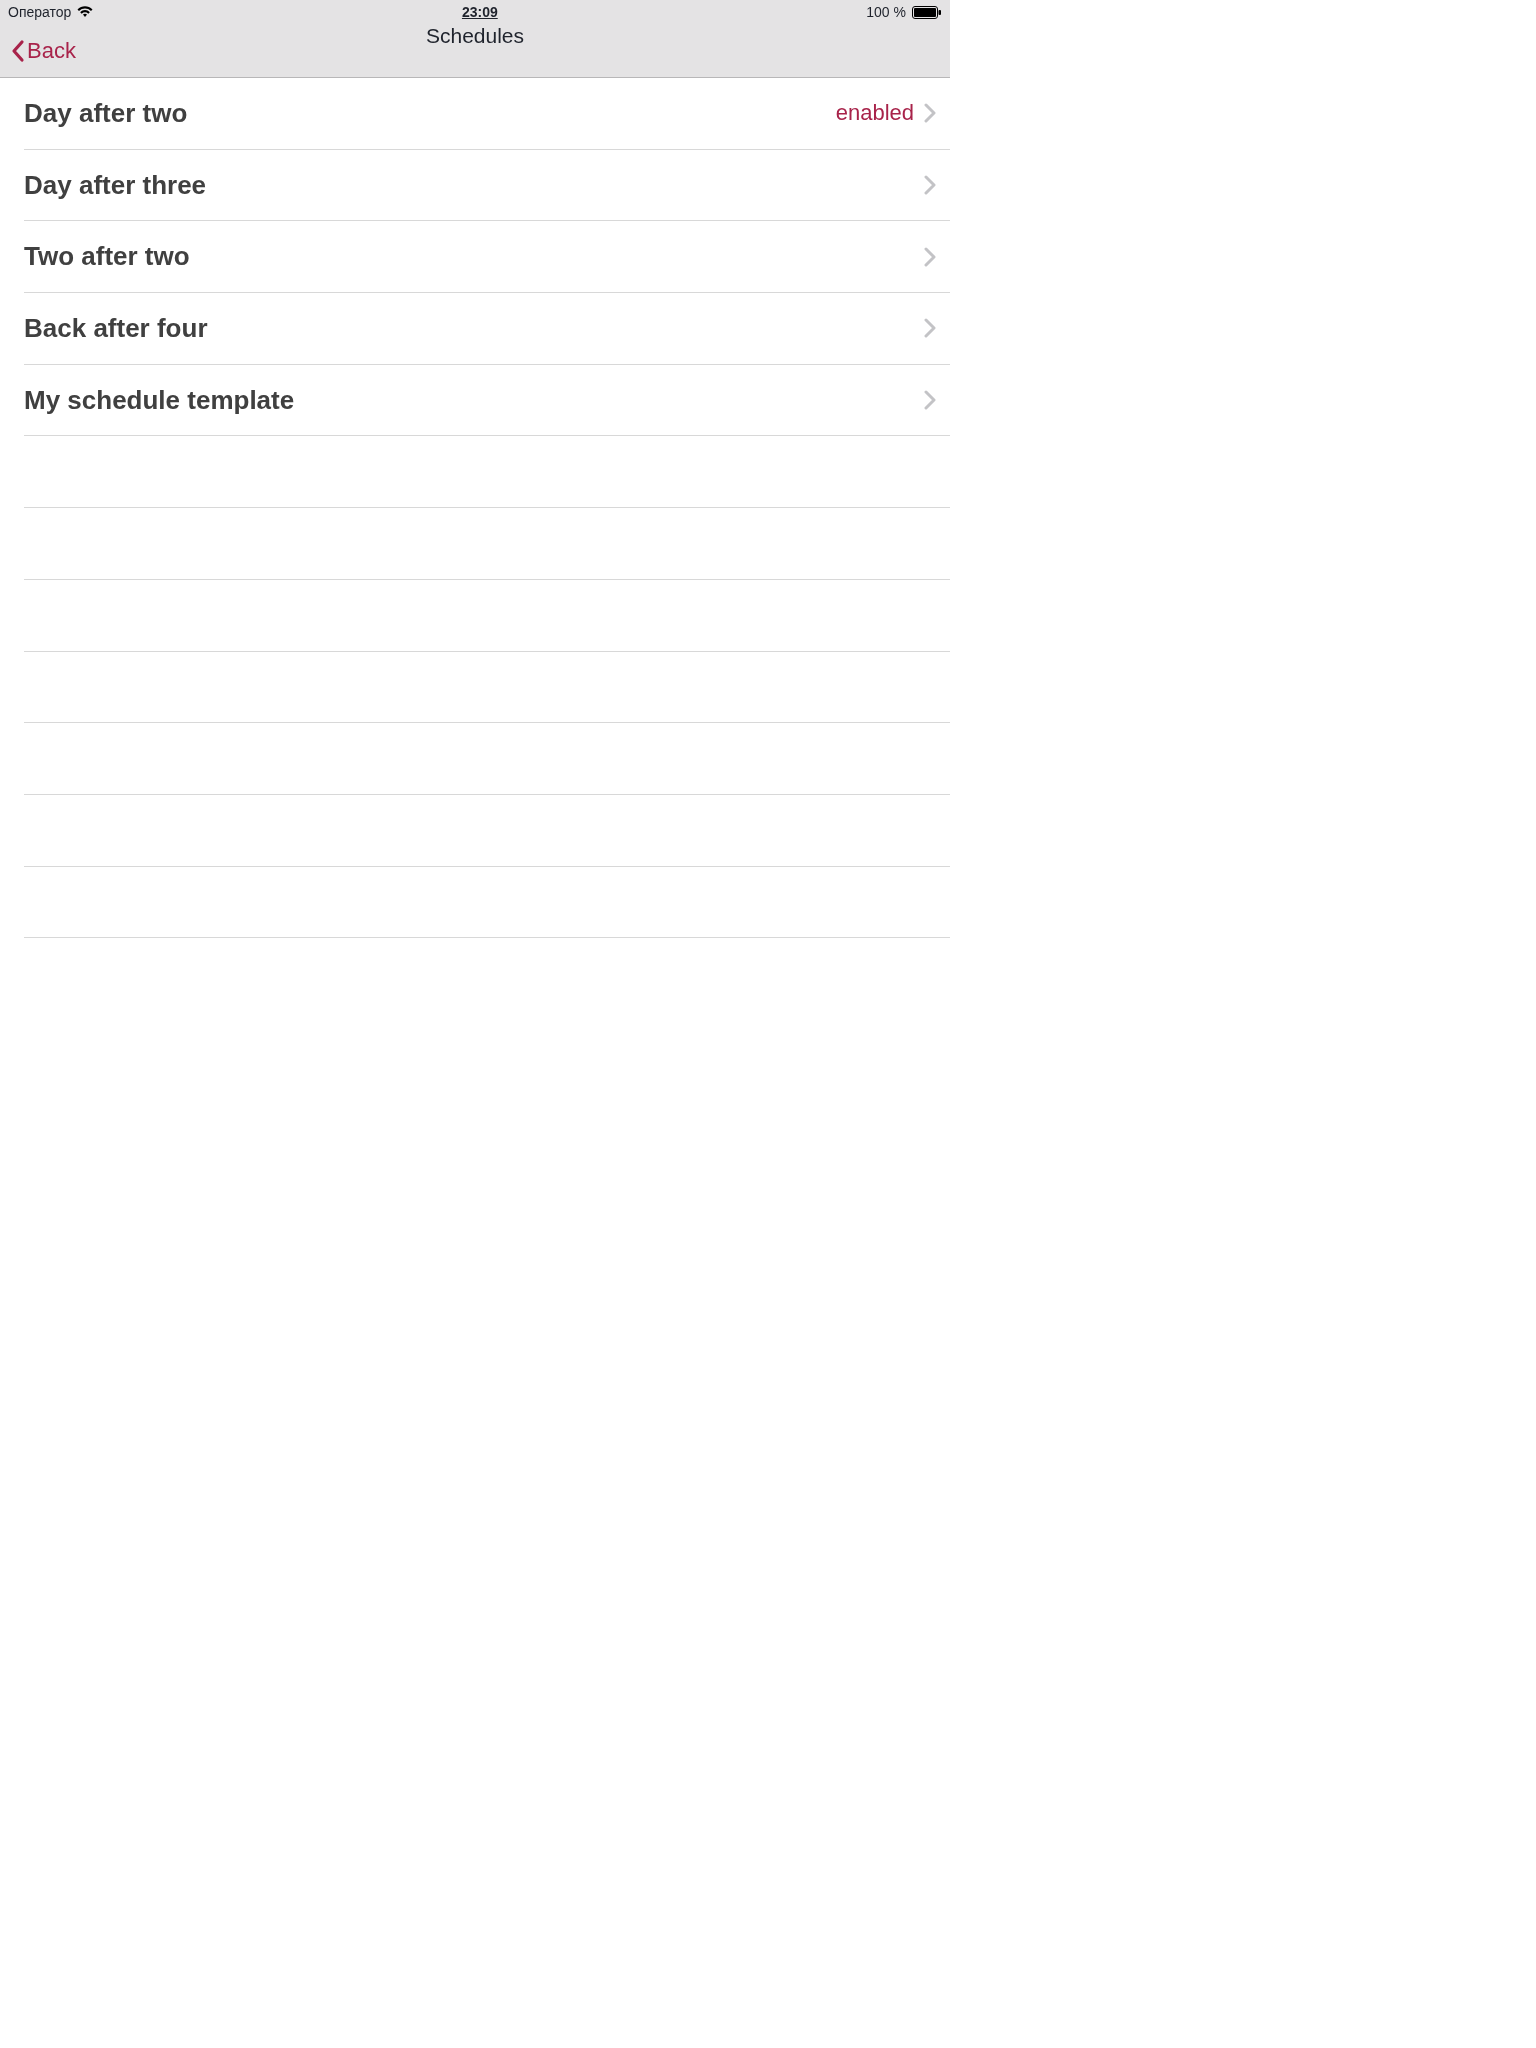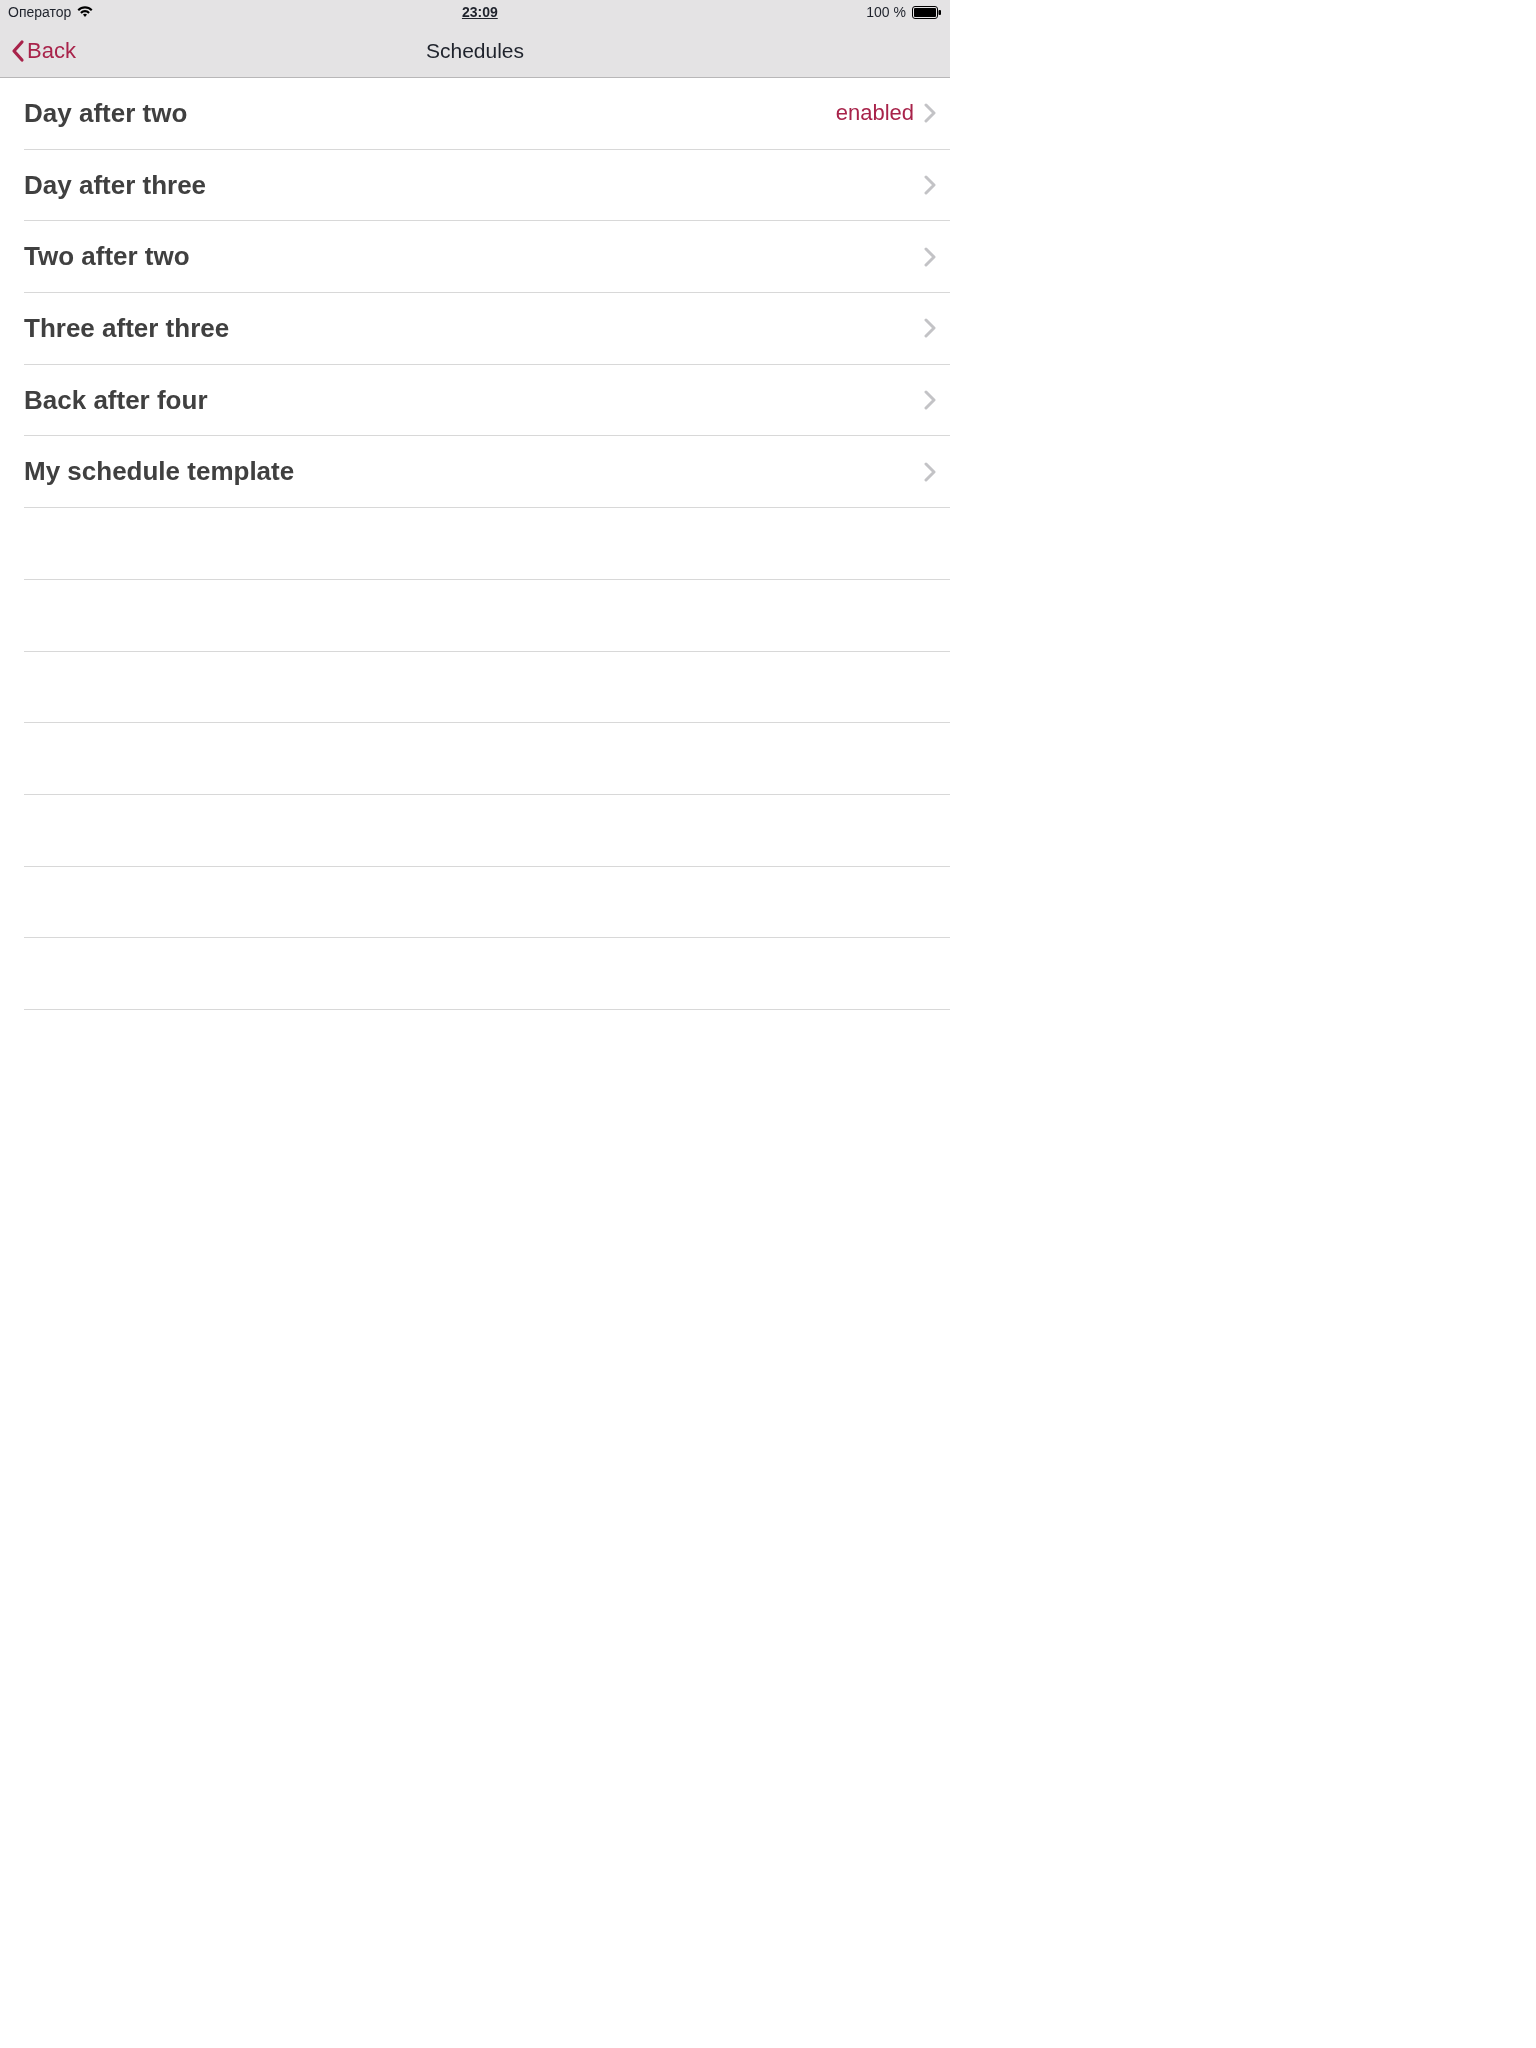--- a/index.html
+++ b/index.html
@@ -36,21 +36,20 @@
   .wifi-icon svg, .battery-icon svg {
     display: block;
   }
   
   .nav-bar {
     background: #e4e3e4;
     height: 54px;
     border-bottom: 1px solid #b8b7b8;
     position: relative;
     display: flex;
-    align-items: center;
   }
   .back-button {
     display: flex;
     align-items: center;
     gap: 2px;
     color: #a8234a;
     font-size: 22px;
     padding-left: 10px;
     cursor: pointer;
     font-weight: 400;
@@ -168,30 +167,20 @@
       <div class="row-title">Two after two</div>
       <div class="row-right">
         <span class="chevron-right">
           <svg width="12" height="20" viewBox="0 0 12 20">
             <polyline points="2,2 10,10 2,18" fill="none" stroke="#c3c3c6" stroke-width="3" stroke-linecap="round" stroke-linejoin="round"></polyline>
           </svg>
         </span>
       </div>
     </div>
     <div class="row">
-      <div class="row-title">Three after three</div>
-      <div class="row-right">
-        <span class="chevron-right">
-          <svg width="12" height="20" viewBox="0 0 12 20">
-            <polyline points="2,2 10,10 2,18" fill="none" stroke="#c3c3c6" stroke-width="3" stroke-linecap="round" stroke-linejoin="round"></polyline>
-          </svg>
-        </span>
-      </div>
-    </div>
-    <div class="row">
       <div class="row-title">Back after four</div>
       <div class="row-right">
         <span class="chevron-right">
           <svg width="12" height="20" viewBox="0 0 12 20">
             <polyline points="2,2 10,10 2,18" fill="none" stroke="#c3c3c6" stroke-width="3" stroke-linecap="round" stroke-linejoin="round"></polyline>
           </svg>
         </span>
       </div>
     </div>
     <div class="row">

